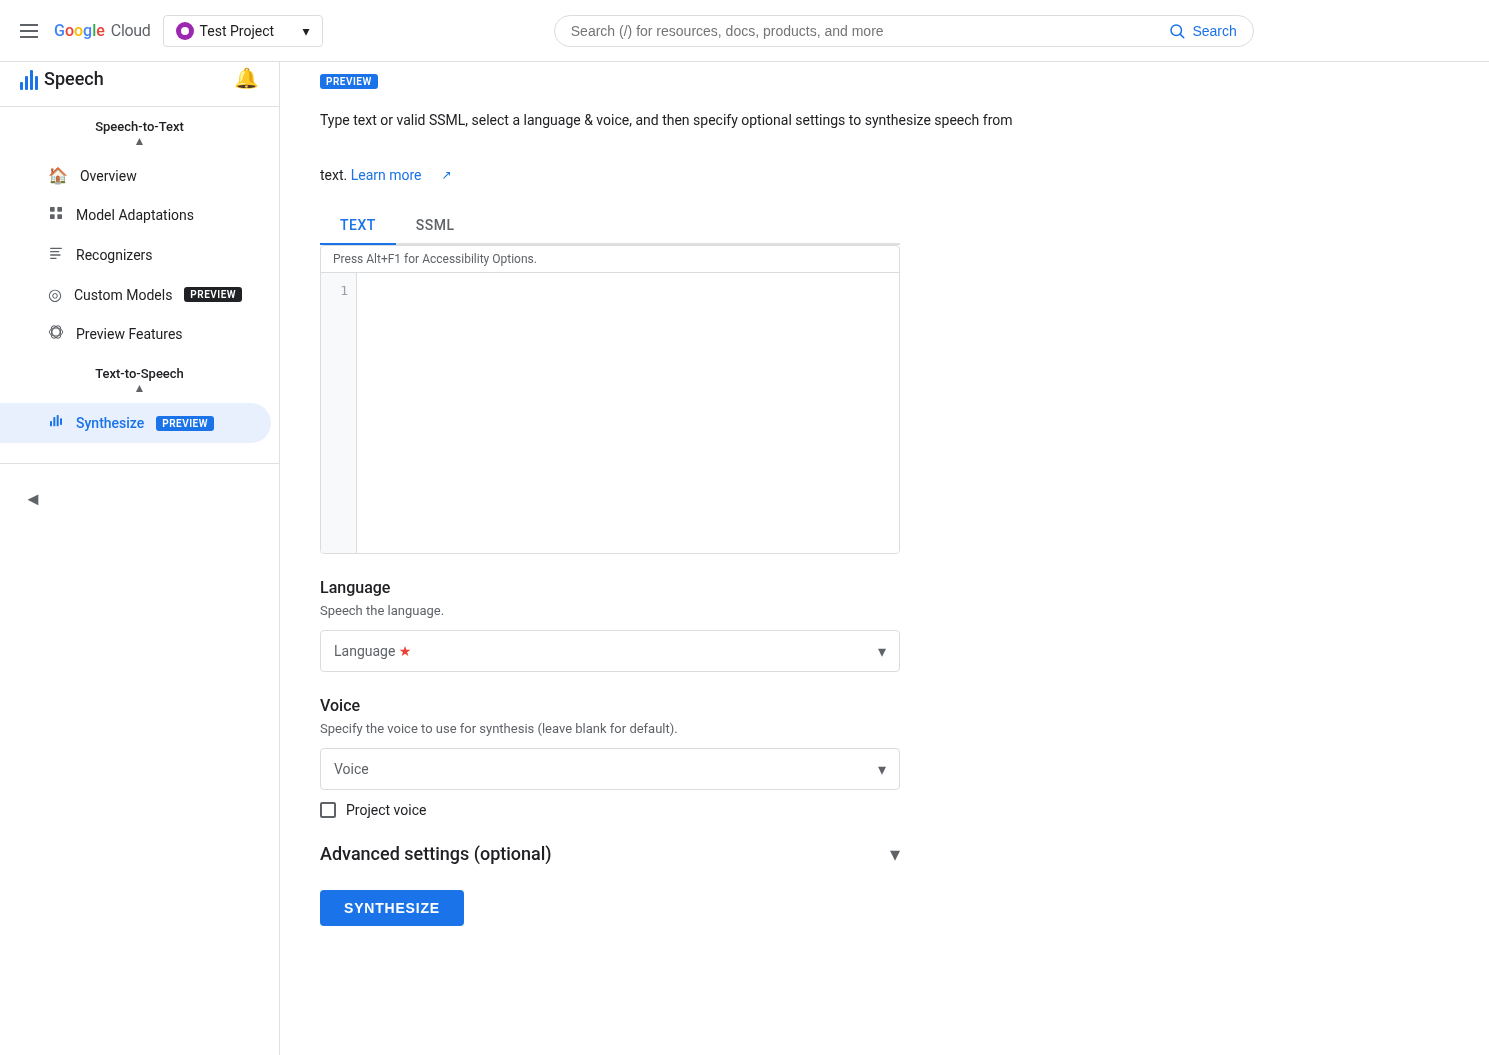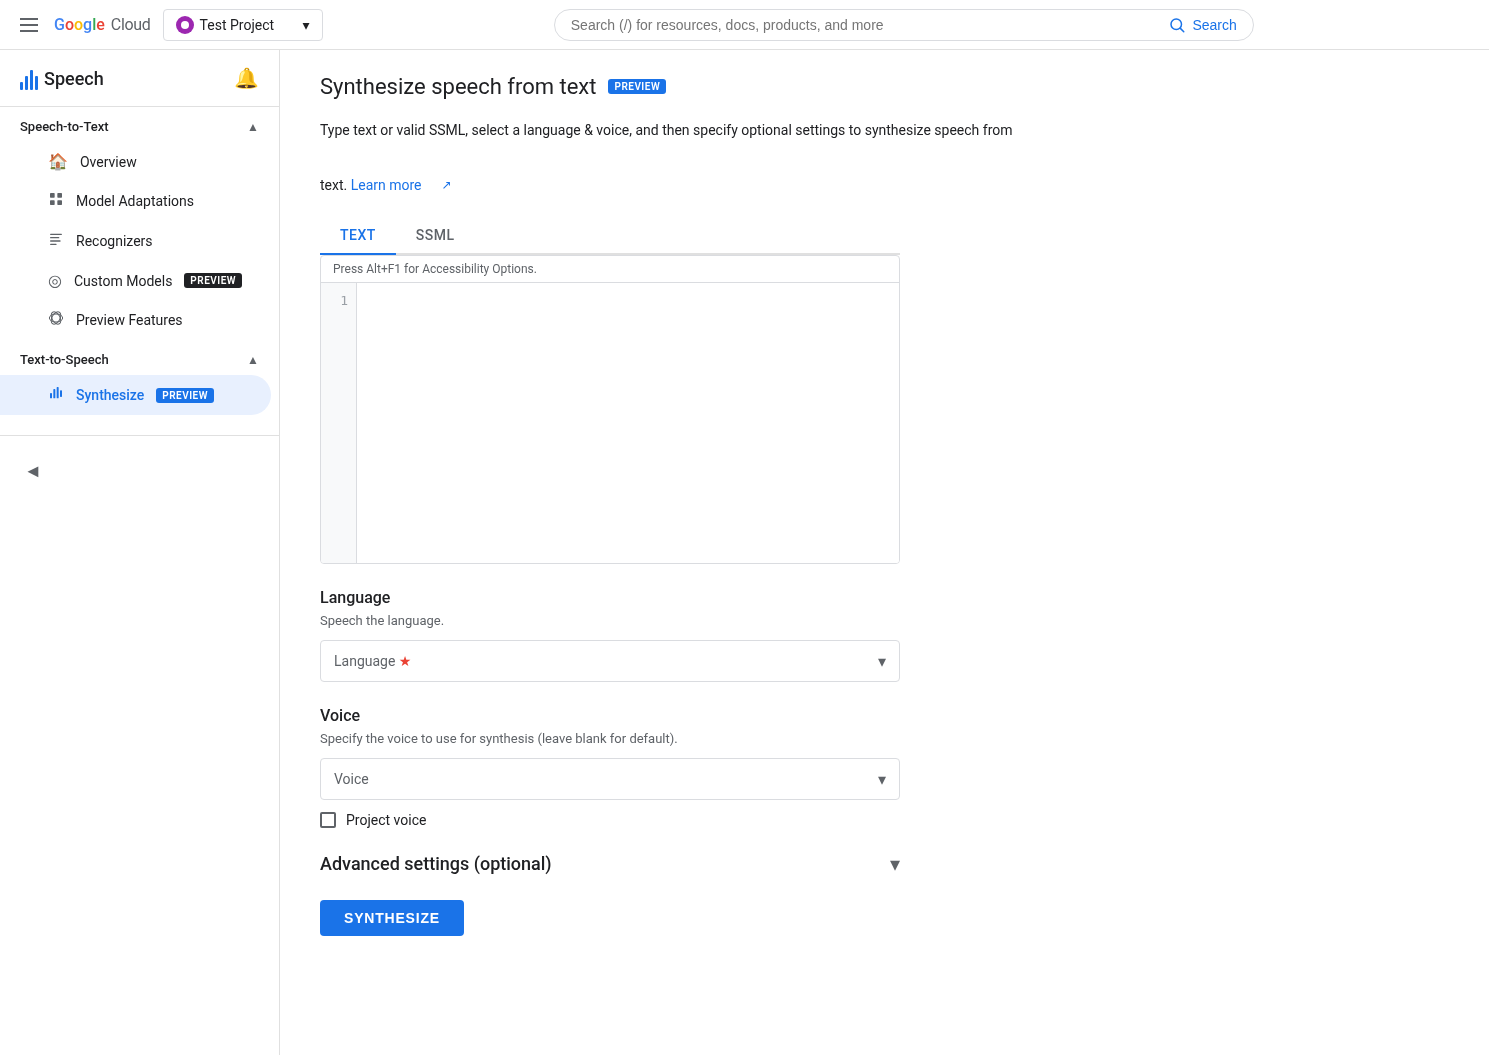--- a/index.html
+++ b/index.html
@@ -2,21 +2,21 @@
 <html><head>
   <meta charset="utf-8">
   <style>
     * { box-sizing: border-box; margin: 0; padding: 0; }
     body { font-family: 'Google Sans', Roboto, Arial, sans-serif; font-size: 14px; color: #202124; background: #fff; }
 
     
     .top-nav {
       display: flex;
       align-items: center;
-      height: 50px;
+      height: 62px;
       border-bottom: 1px solid #e0e0e0;
       padding: 0 16px;
       gap: 12px;
       position: fixed;
       top: 0; left: 0; right: 0;
       background: #fff;
       z-index: 100;
     }
     .hamburger-icon { cursor: pointer; display: flex; flex-direction: column; gap: 4px; padding: 4px; }
     .hamburger-icon span { display: block; width: 18px; height: 2px; background: #5f6368; }
@@ -92,20 +92,21 @@
     .bell-icon { margin-left: auto; cursor: pointer; color: #1a73e8; font-size: 20px; }
 
     .sidebar-section-header {
       display: flex;
       align-items: center;
       justify-content: space-between;
       padding: 12px 20px 8px;
       font-size: 13px;
       font-weight: 500;
       color: #202124;
+      flex-direction: column;
     }
     .chevron { font-size: 12px; color: #5f6368; cursor: pointer; }
 
     .sidebar-item {
       display: flex;
       align-items: center;
       gap: 12px;
       padding: 10px 20px 10px 48px;
       cursor: pointer;
       color: #202124;
@@ -444,21 +445,20 @@
       <span class="preview-badge blue">PREVIEW</span>
     </div>
 
     <div class="sidebar-footer">
       <span class="collapse-btn">◄</span>
     </div>
   </aside>
 
   <main class="main-content">
     <div class="page-header">
-      <h1 class="page-title">Synthesize speech from text</h1>
       <span class="preview-badge blue">PREVIEW</span>
     </div>
 
     <p class="description">
       <span>Type text or valid SSML, select a language &amp; voice, and then specify optional settings to synthesize speech from text.</span>
       <a class="learn-more-link" href="#">
         <span>Learn more</span>
         <span class="external-icon">↗</span>
       </a>
     </p>

